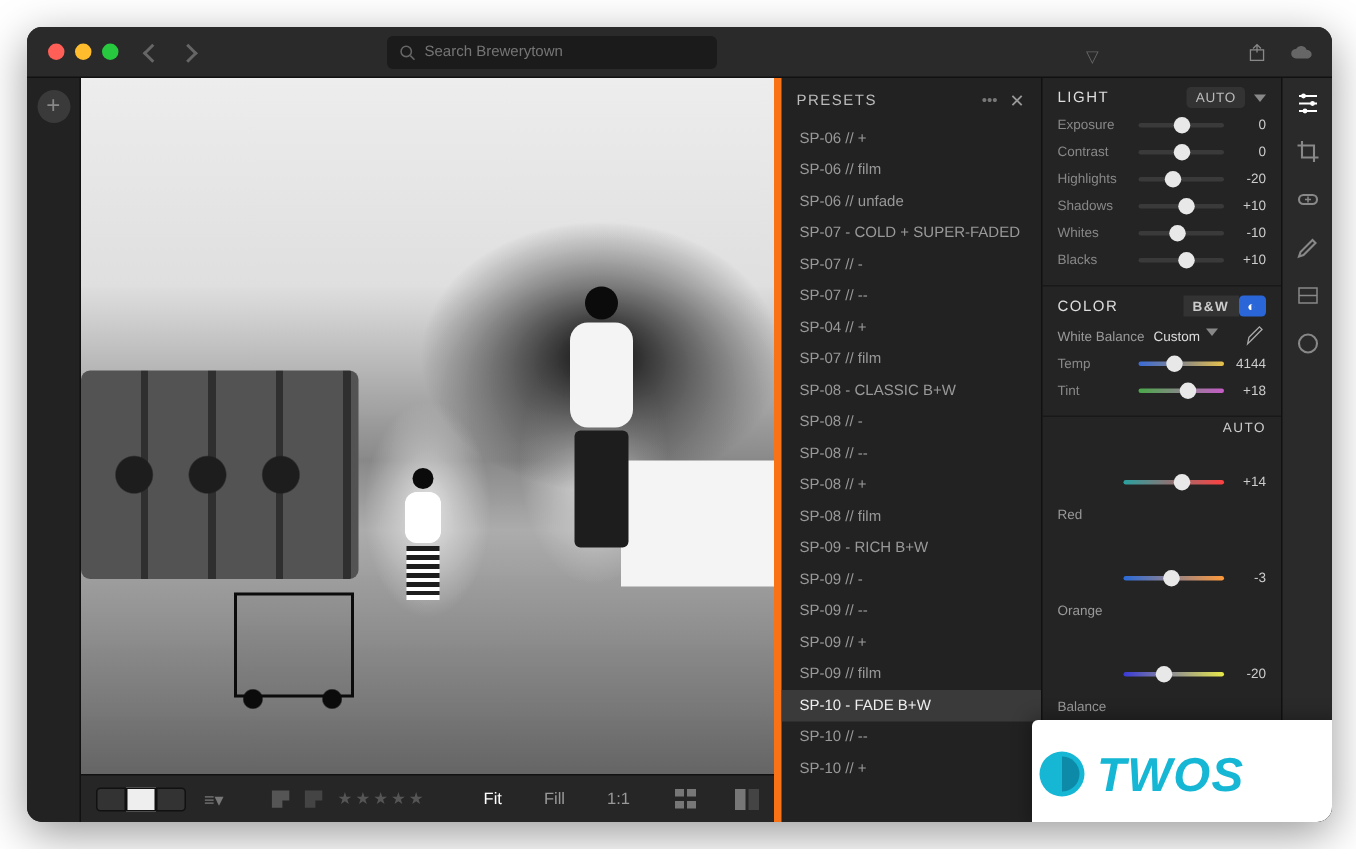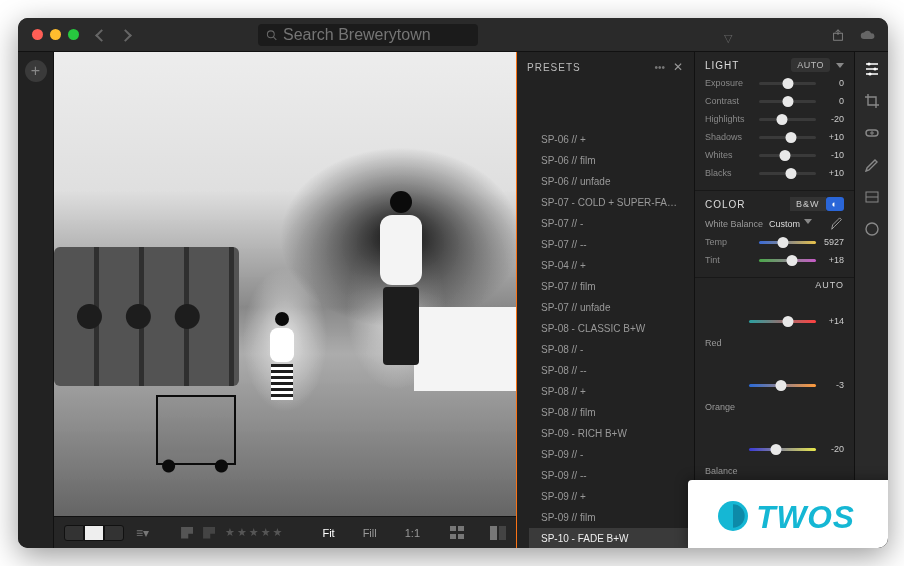--- a/index.html
+++ b/index.html
@@ -98,30 +98,30 @@
 .zoom-btn.active { color:#fff; }
 .grid-icon, .compare-icon { width:16px; height:14px; display:inline-block; margin-left:8px; }
 .grid-icon { background: linear-gradient(#777,#777) 0 0/6px 5px no-repeat,
   linear-gradient(#777,#777) 8px 0/6px 5px no-repeat,
   linear-gradient(#777,#777) 0 8px/6px 5px no-repeat,
   linear-gradient(#777,#777) 8px 8px/6px 5px no-repeat; }
 .compare-icon { background: linear-gradient(#777,#777) 0 0/7px 14px no-repeat,
   linear-gradient(#444,#444) 9px 0/7px 14px no-repeat; }
 
 .presets-panel {
-  width: 178px; background: #222; border-left: 1px solid #f97316;
-  display: flex; flex-direction: column; font-size: 10px; color: #aaa; gap: 47px;
+  width: 178px; background: #222; border-left: 5px solid #f97316;
+  display: flex; flex-direction: column; font-size: 10px; color: #aaa;
 }
 .panel-header {
   display: flex; align-items: center; padding: 8px 10px; font-size: 10px;
   letter-spacing: 1px; color: #bbb;
 }
 .panel-header .pmore { margin-left: auto; color:#777; letter-spacing:0; }
 .panel-header .pclose { margin-left: 8px; color:#999; font-size:12px; }
-.preset-list { flex:1; overflow:auto;padding-left:12px; }
+.preset-list { flex:1; overflow:auto; }
 .preset-item {
   padding: 5px 12px; color: #999; cursor: pointer; white-space: nowrap;
   overflow: hidden; text-overflow: ellipsis;
 }
 .preset-item.selected { background:#3a3a3a; color:#eee; }
 
 .adjust-panel {
   width: 160px; background: #242424; border-left:1px solid #111;
   display:flex; flex-direction:column; font-size:10px; color:#999;
   overflow:auto;
@@ -144,42 +144,42 @@
   flex:1; height:3px; background:#3a3a3a; border-radius:2px; position:relative;
   margin:0 4px;
 }
 .slider-thumb {
   position:absolute; top:-4px; width:11px; height:11px; border-radius:50%;
   background:#e8e8e8; transform:translateX(-50%);
 }
 .slider-track.temp { background: linear-gradient(90deg,#3a6bd8,#888,#e8c24a); }
 .slider-track.tint { background: linear-gradient(90deg,#4aa84a,#888,#c85ac8); }
 .bw-btns { margin-left:auto; display:flex; gap:0; }
-.bw-btn { font-size:9px; padding:2px 6px; background:#333; color:#ccc; }
+.bw-btn { font-size:9px; padding:2px 6px; background:#333; color:#ccc;font-weight:bold; }
 .bw-btn.active { background:#2a66d8; color:#fff; border-radius:3px; }
 .wb-row { display:flex; align-items:center; margin-bottom:6px; font-size:9px; }
 .dropper { margin-left:auto; width:14px; height:14px; color:#aaa; }
 .color-auto { display:flex; justify-content:flex-end; padding:2px 10px 2px; font-size:9px; color:#ccc; letter-spacing:1px; }
 .color-slider-row { display:flex; align-items:center; padding:2px 10px 8px; }
 .color-slider-row .label { flex:0 0 40px; font-size:9px;margin-top:44px; }
 .color-slider-row .track { flex:1; height:3px; border-radius:2px; position:relative; margin:0 4px; }
 .color-slider-row .thumb { position:absolute; top:-4px; width:11px; height:11px; border-radius:50%; background:#e8e8e8; transform:translateX(-50%); }
 .color-slider-row .val { flex:0 0 24px; text-align:right; font-size:9px; color:#ccc; }
 
 .toolstrip {
   width: 34px; background:#2a2a2a; border-left:1px solid #111;
   display:flex; flex-direction:column; align-items:center; padding-top:8px; gap:14px;
 }
 .toolstrip span { width:18px; height:18px; color:#888; display:inline-flex; align-items:center; justify-content:center; }
 .toolstrip span.active { color:#fff; }
 
 .overlay-logo {
   position:absolute; right:-8px; bottom:-4px; width:208px; height:72px;
   background:#fff; border-radius:4px 0 0 0; box-shadow:-2px -2px 12px rgba(0,0,0,0.3);
-  display:flex; align-items:center; justify-content:flex-end;
+  display:flex; align-items:center; justify-content:flex-start;
 }
 .overlay-logo svg { height:50px; }
 
 .preset-list::-webkit-scrollbar, .adjust-panel::-webkit-scrollbar { width:6px; }
 .preset-list::-webkit-scrollbar-thumb, .adjust-panel::-webkit-scrollbar-thumb { background:#444; border-radius:3px; }
 </style>
 </head>
 <body>
 
 <div class="window">
@@ -192,21 +192,21 @@
     </div>
     <div class="nav-icons">
       <span class="nav-back"></span>
       <span class="nav-fwd"></span>
     </div>
     <div class="searchbox">
       <svg viewBox="0 0 16 16">
           <circle cx="7" cy="7" r="5" fill="none" stroke="#666" stroke-width="1.5"></circle>
           <line x1="11" y1="11" x2="15" y2="15" stroke="#666" stroke-width="1.5"></line>
         </svg>
-      <input type="text" style="background: none; border: none; outline: none; color: rgb(153, 153, 153); font-size: 16px; width: 100%;" placeholder="Search Brewerytown">
+      <input type="text" style="background: none; border: none; outline: none; color: rgb(153, 153, 153); font-size: 10px; width: 100%;" placeholder="Search Brewerytown">
     </div>
     <div class="titlebar-right">
       <span class="filter-icon"></span>
       <span style="flex:0 0 60px"></span>
       <span class="share-icon">
         <svg viewBox="0 0 16 16">
             <rect x="3" y="6" width="10" height="8" fill="none" stroke="#888"></rect>
             <path d="M8 2 L8 8 M5 5 L8 2 L11 5" fill="none" stroke="#888"></path>
           </svg>
       </span>
@@ -272,21 +272,20 @@
       </div>
       <div class="preset-list" id="preset-list">
           <div class="preset-item">SP-06 // +</div>
           <div class="preset-item">SP-06 // film</div>
           <div class="preset-item">SP-06 // unfade</div>
           <div class="preset-item">SP-07 - COLD + SUPER-FADED</div>
           <div class="preset-item">SP-07 // -</div>
           <div class="preset-item">SP-07 // --</div>
           <div class="preset-item">SP-04 // +</div>
           <div class="preset-item">SP-07 // film</div>
-          <div class="preset-item">SP-07 // unfade</div>
           <div class="preset-item">SP-08 - CLASSIC B+W</div>
           <div class="preset-item">SP-08 // -</div>
           <div class="preset-item">SP-08 // --</div>
           <div class="preset-item">SP-08 // +</div>
           <div class="preset-item">SP-08 // film</div>
           <div class="preset-item">SP-09 - RICH B+W</div>
           <div class="preset-item">SP-09 // -</div>
           <div class="preset-item">SP-09 // --</div>
           <div class="preset-item">SP-09 // +</div>
           <div class="preset-item">SP-09 // film</div>
@@ -367,21 +366,21 @@
             <svg viewBox="0 0 16 16">
                 <path d="M2 14 L5 11 L11 5 L13 3 L11 1 L9 3 L3 9 Z" fill="none" stroke="#aaa"></path>
               </svg>
           </span>
         </div>
         <div class="slider-row">
           <span class="label">Temp</span>
           <span class="slider-track temp">
             <span class="slider-thumb" id="temp-thumb" style="left: 42%;"></span>
           </span>
-          <span class="val">5927</span>
+          <span class="val">4144</span>
         </div>
         <div class="slider-row">
           <span class="label">Tint</span>
           <span class="slider-track tint">
             <span class="slider-thumb" id="tint-thumb" style="left: 58%;"></span>
           </span>
           <span class="val">+18</span>
         </div>
       </div>
 

